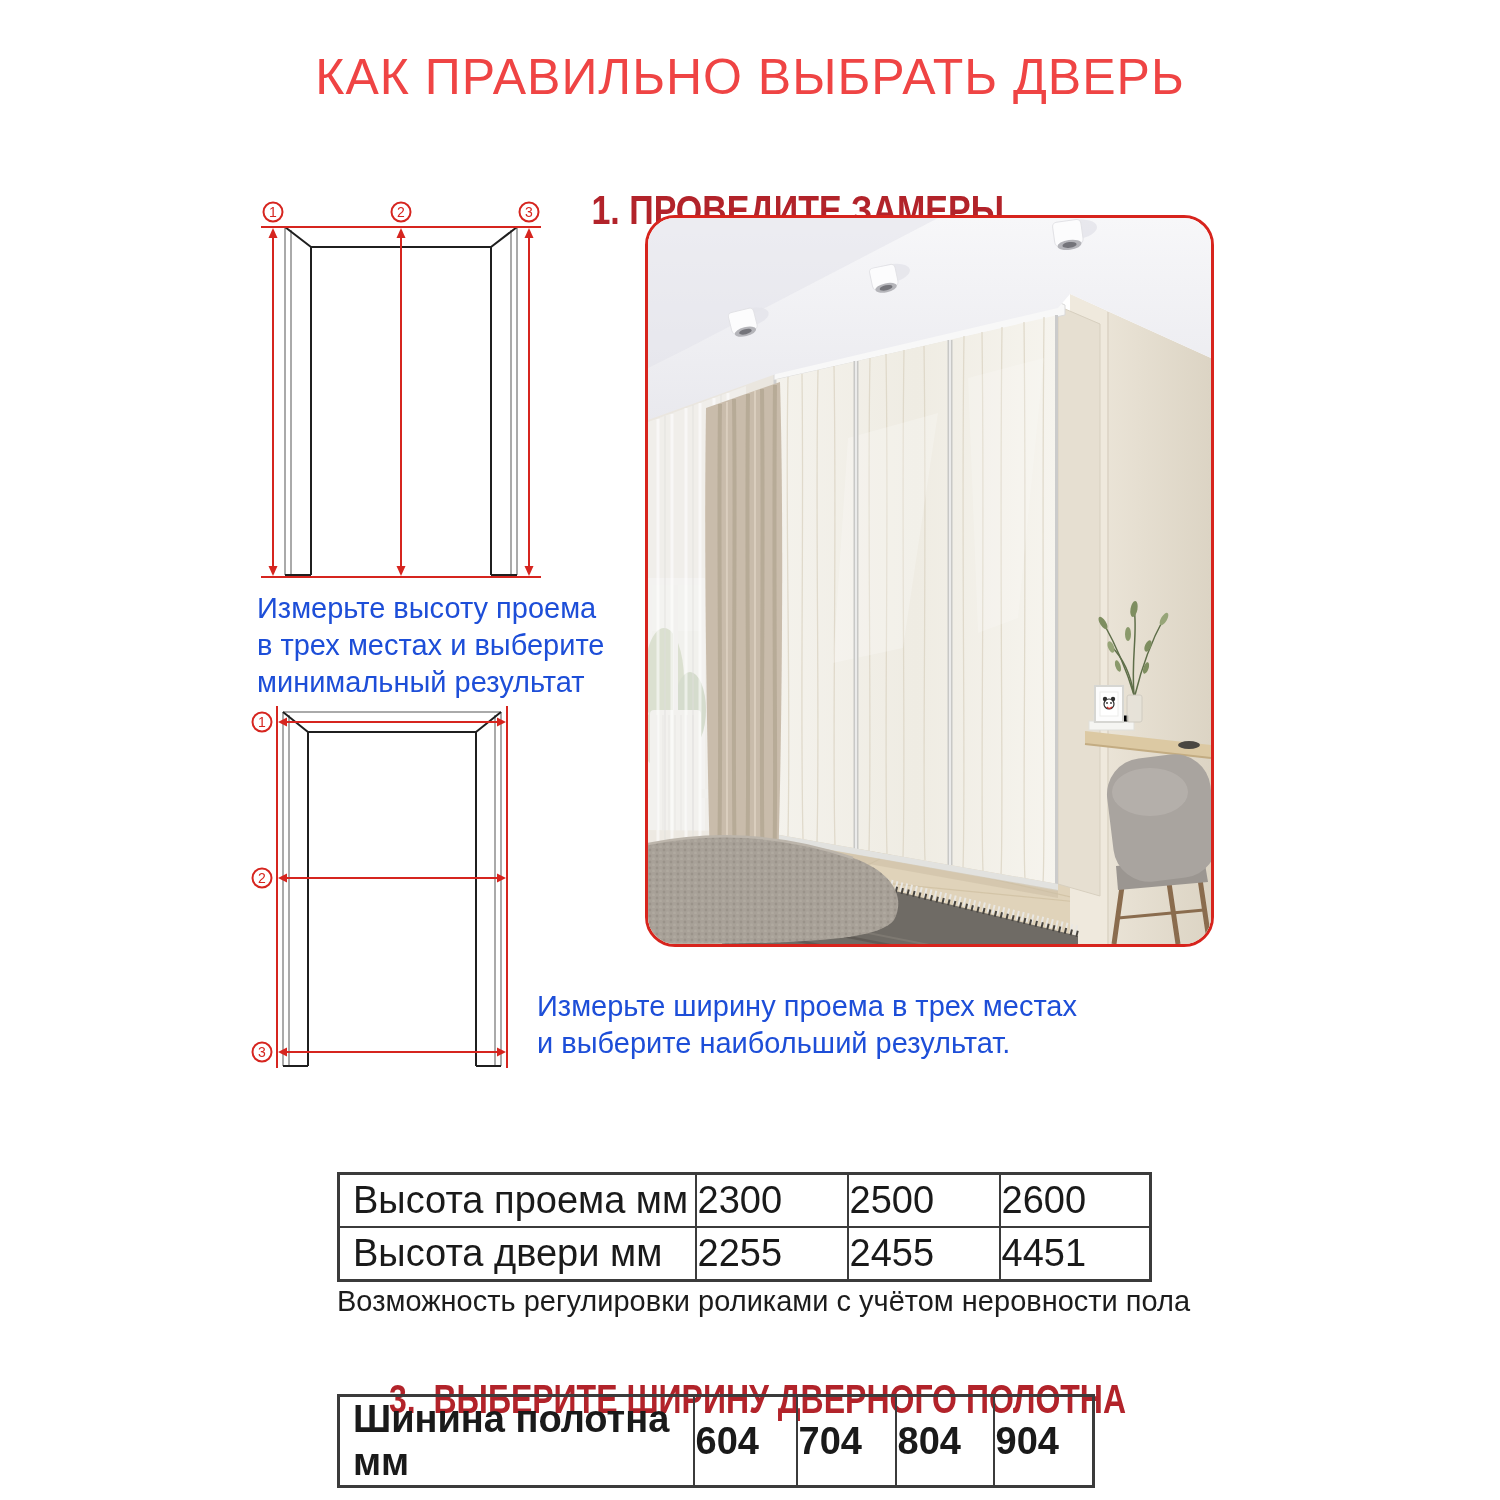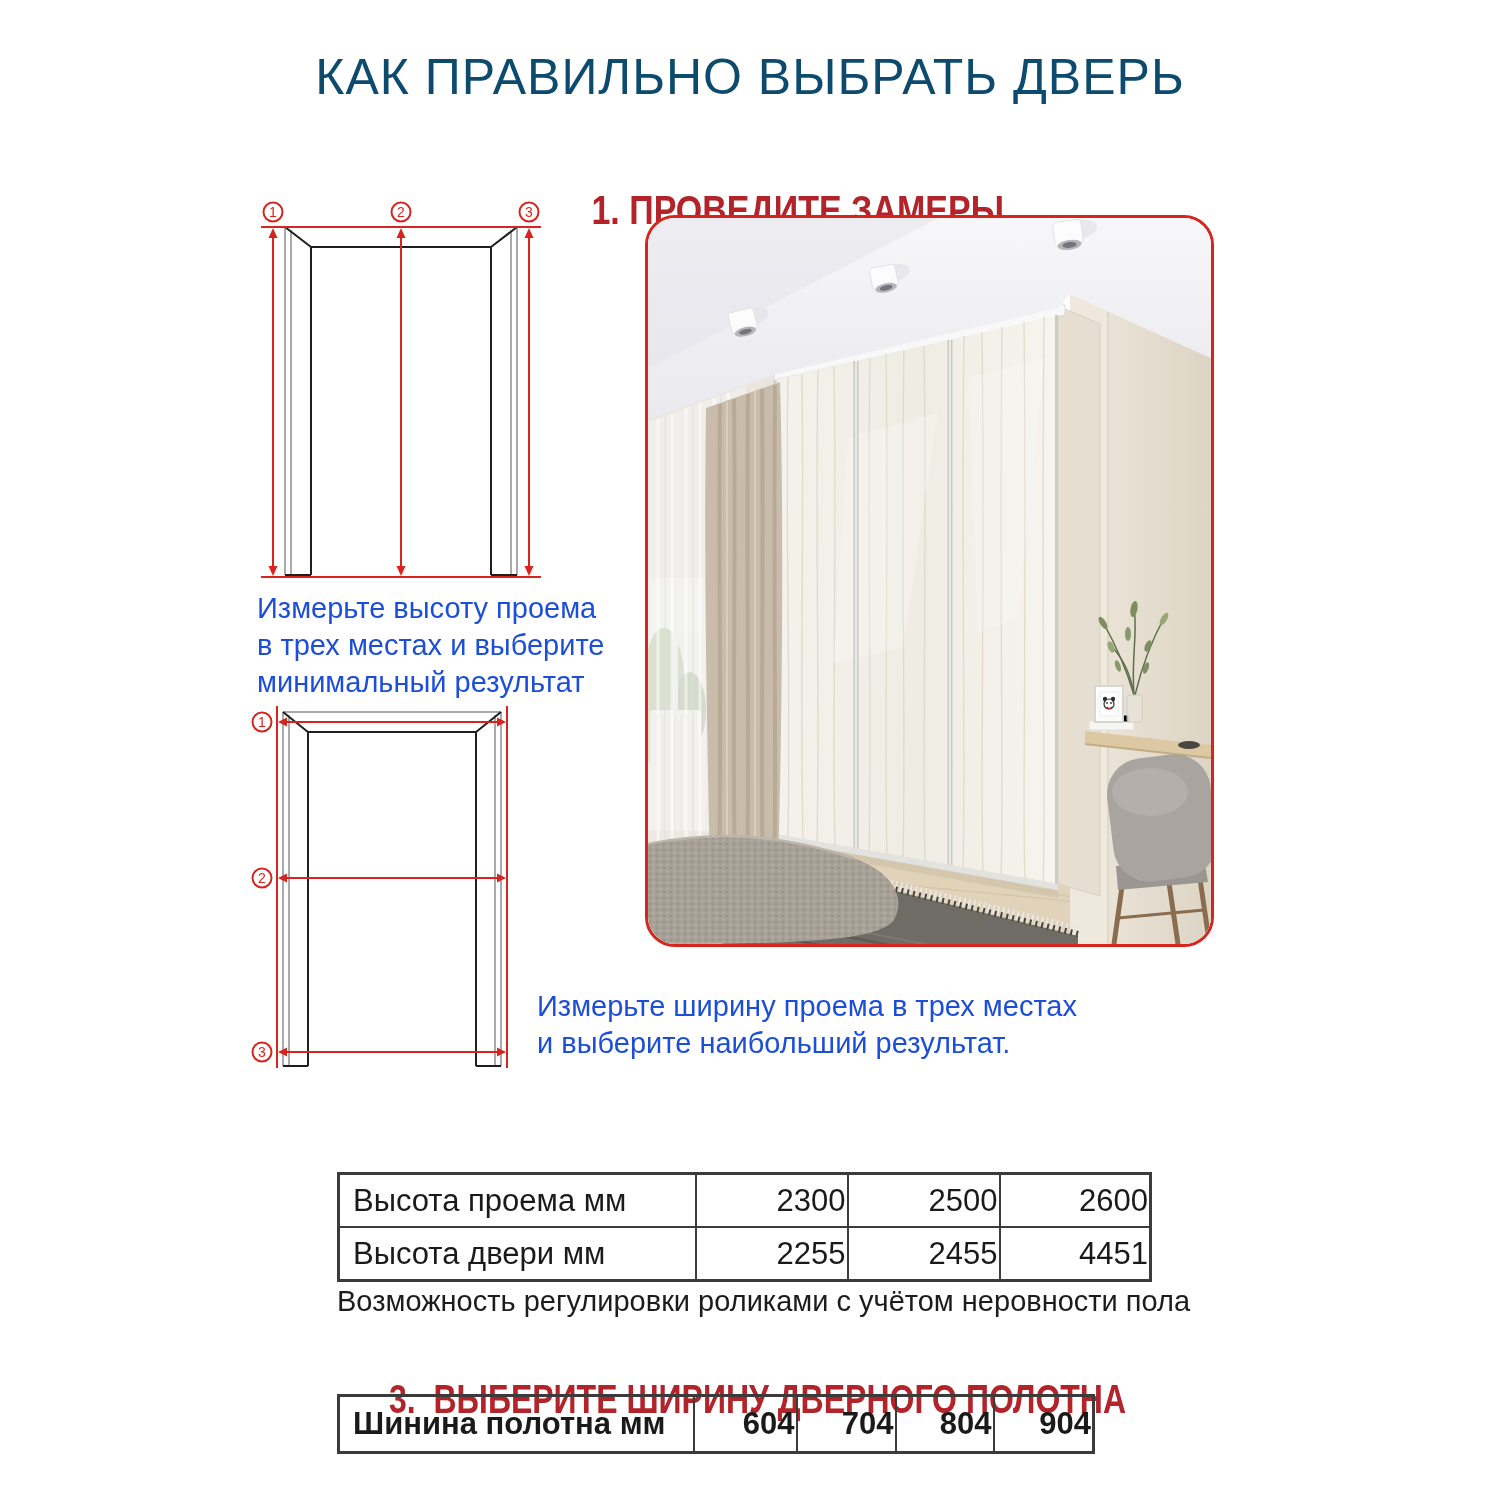--- a/index.html
+++ b/index.html
@@ -1,44 +1,44 @@
 <!DOCTYPE html>
 <html><head>
 <meta charset="utf-8">
 <style>
   html,body{margin:0;padding:0;background:#ffffff;}
   .page{position:relative;width:1500px;height:1500px;background:#fff;
         font-family:"Liberation Sans",sans-serif;color:#1a1a1a;overflow:hidden;}
   .title{position:absolute;top:48px;left:0;width:100%;margin:0;text-align:center;
-         font-size:50px;font-weight:400;letter-spacing:1px;color:#0c4a6e;}
+         font-size:50px;font-weight:400;letter-spacing:1px;color:#ef4444;}
   .h-red{position:absolute;color:#b2232a;font-weight:bold;font-size:40px;white-space:pre-wrap;line-height:1.05;padding-left:8px;}
   .cond{display:inline-block;transform-origin:0 50%;}
   .h1c{top:147px;left:0;width:100%;text-align:center;}
   .h1c .cond{transform:scaleX(.85);transform-origin:50% 50%;margin-left:34px;}
   .h2c{top:1098px;left:337px;}
   .c68{transform:scaleX(.68);}
   .h3c{top:1336px;left:337px;}
   .c80{transform:scaleX(.80);}
   .caption{position:absolute;font-size:29px;line-height:37px;white-space:pre-line;color:#1d4ed8;}
   .cap1{left:257px;top:590px;}
   .cap2{left:537px;top:988px;}
   .diag{position:absolute;}
   .d1{left:255px;top:201px;width:292px;height:392px;}
   .d2{left:250px;top:700px;width:280px;height:378px;}
   .photo{position:absolute;left:645px;top:215px;width:563px;height:726px;
          border:3px solid #d7241d;border-radius:30px;overflow:hidden;background:#fff;}
   .photo svg{display:block;width:100%;height:100%;}
   .tbl{position:absolute;border-collapse:collapse;table-layout:fixed;border:3px solid #3b3b3b;}
-  .tbl td{border:2px solid #3b3b3b;font-size:31px;overflow:hidden;}
+  .tbl td{border:2px solid #3b3b3b;font-size:38px;overflow:hidden;}
   .tbl1{left:337px;top:1172px;width:812px;}
   .tbl1 td{height:49px;}
   .tbl2{left:337px;top:1394px;width:757px;}
   .tbl2 td{height:52px;font-weight:bold;}
   .lbl{padding-left:13px;text-align:left;}
-  .num{text-align:right;}
+  .num{text-align:left;}
   .note{position:absolute;left:337px;top:1285px;font-size:29px;color:#1c1c1c;}
   .dg-red{stroke:#d6251f;stroke-width:2;fill:none;}
   .dg-red-f{fill:#d6251f;stroke:none;}
   .dg-gray{stroke:#8f8f8f;stroke-width:1.5;fill:none;}
   .dg-black{stroke:#1f1f1f;stroke-width:2;fill:none;}
   .dg-num{fill:#d6251f;font-size:14px;font-family:"Liberation Sans",sans-serif;}
 </style>
 </head>
 <body>
 

